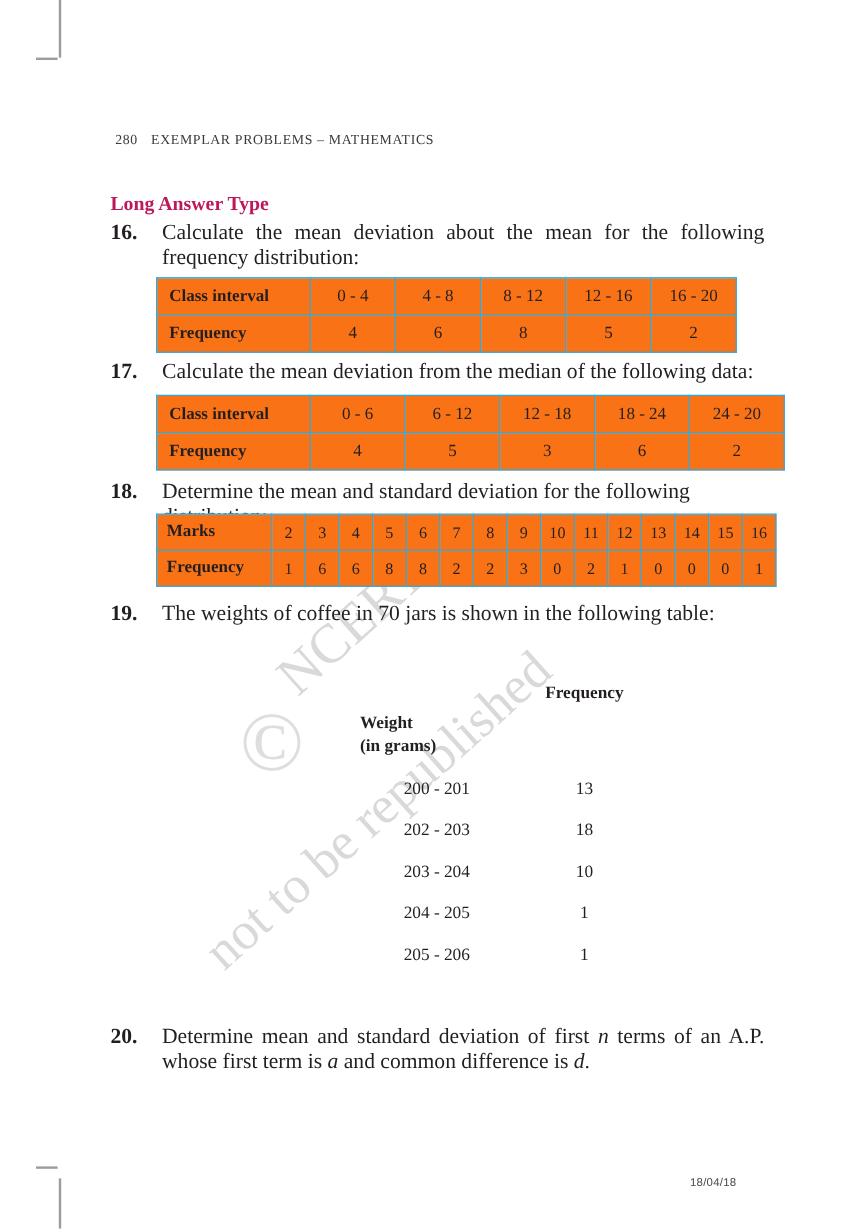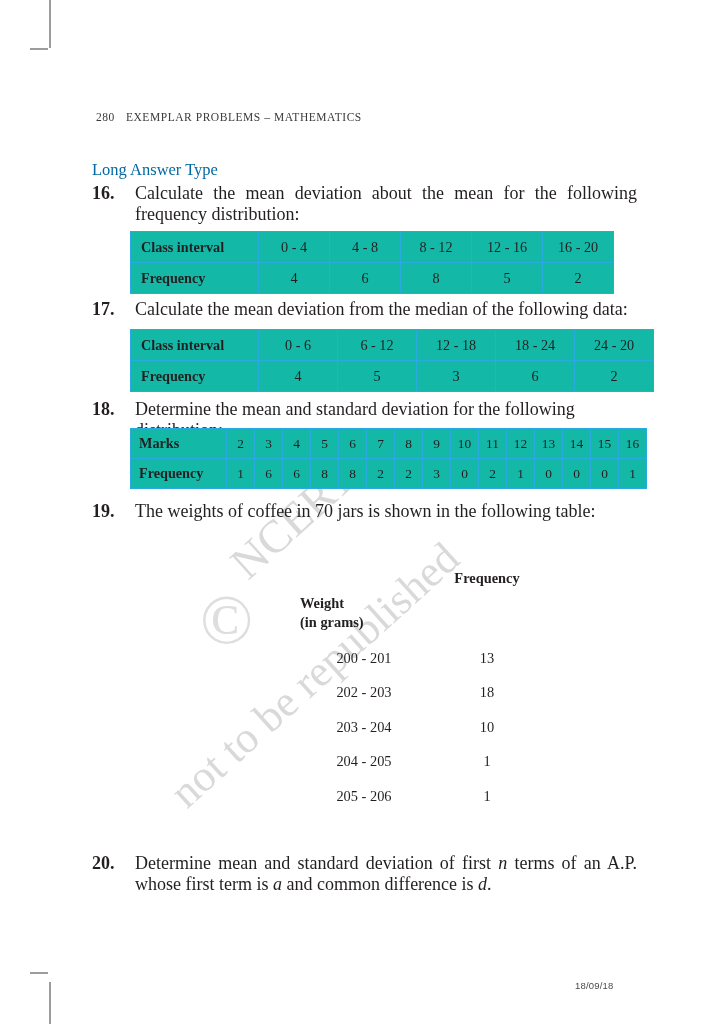--- a/index.html
+++ b/index.html
@@ -95,22 +95,22 @@
   }
   .running-head .pg {
     margin-right: 11px;
   }
 
   .section-title {
     position: absolute;
     left: 92px;
     top: 160px;
     font-size: 16.5px;
-    font-weight: normal;
-    color: #0369a1;
+    font-weight: bold;
+    color: #be185d;
     font-family: "Liberation Serif", serif;
   }
 
   .qitem {
     position: absolute;
     left: 92px;
     width: 545px;
     font-size: 18px;
     line-height: 20.5px;
   }
@@ -143,21 +143,21 @@
     position: absolute;
     border-collapse: collapse;
     background: #a9ddf2;
     font-family: "Liberation Serif", serif;
   }
   table.datatable td {
     border: 1px solid #29abe2;
     text-align: center;
     color: #231f20;
     font-size: 14.2px;
-    background: #14b8a6;
+    background: #f97316;
     white-space: nowrap;
   }
   table.datatable td.lbl {
     font-weight: bold;
     text-align: left;
     padding-left: 10px;
   }
 
   
   #table-q16 { left: 130px; top: 231px; }
@@ -377,15 +377,15 @@
       <div class="wr-right">1</div>
     </div>
   </div>
 
 
   <div class="qitem" id="q20">
     <span class="qnum">20.</span>
     <span class="qtext">Determine mean and standard deviation of first <i>n</i> terms of an A.P. whose first term is <i>a</i> and common difference is <i>d</i>.</span>
   </div>
 
-  <div class="footer-date">18/09/18</div>
+  <div class="footer-date">18/04/18</div>
 
 </div>
 
 </body></html>

